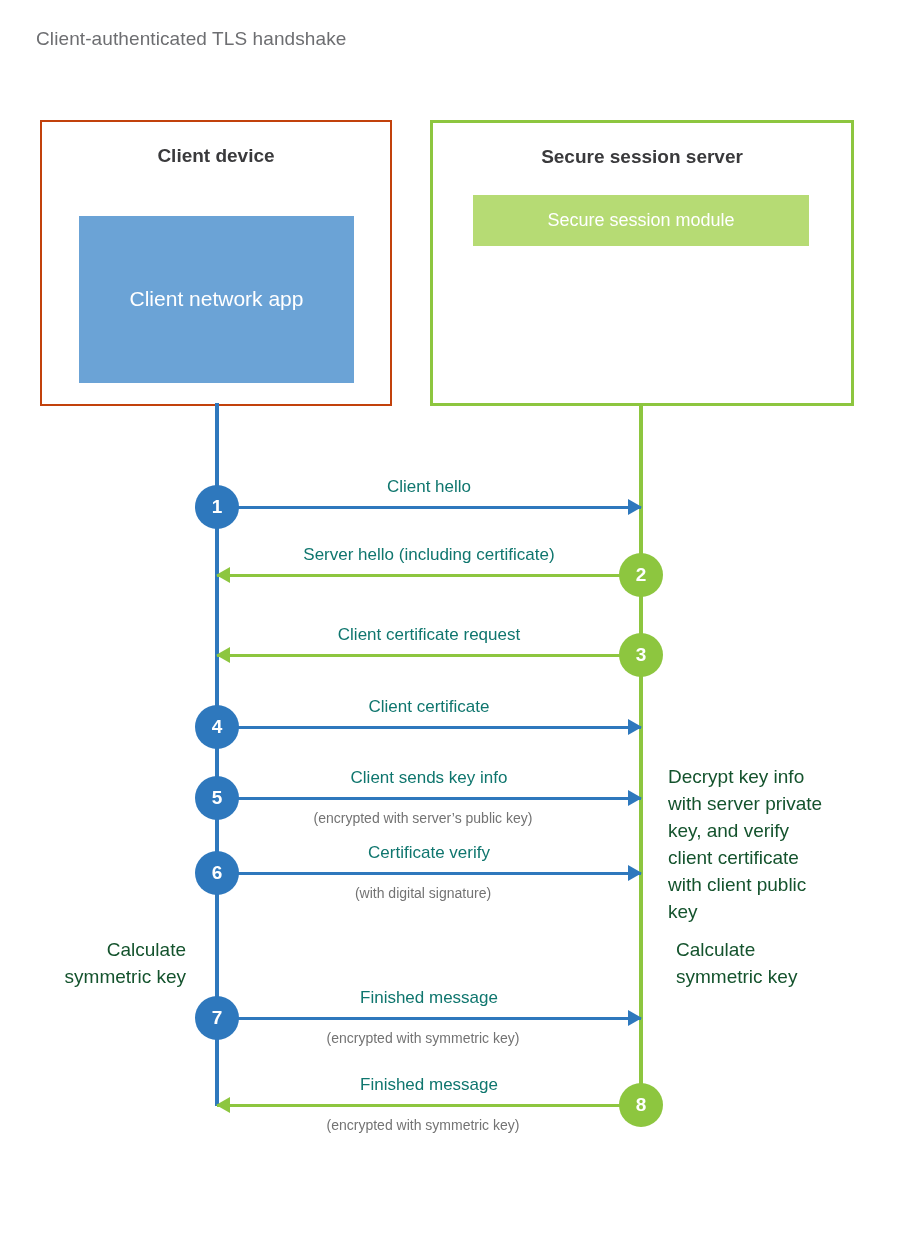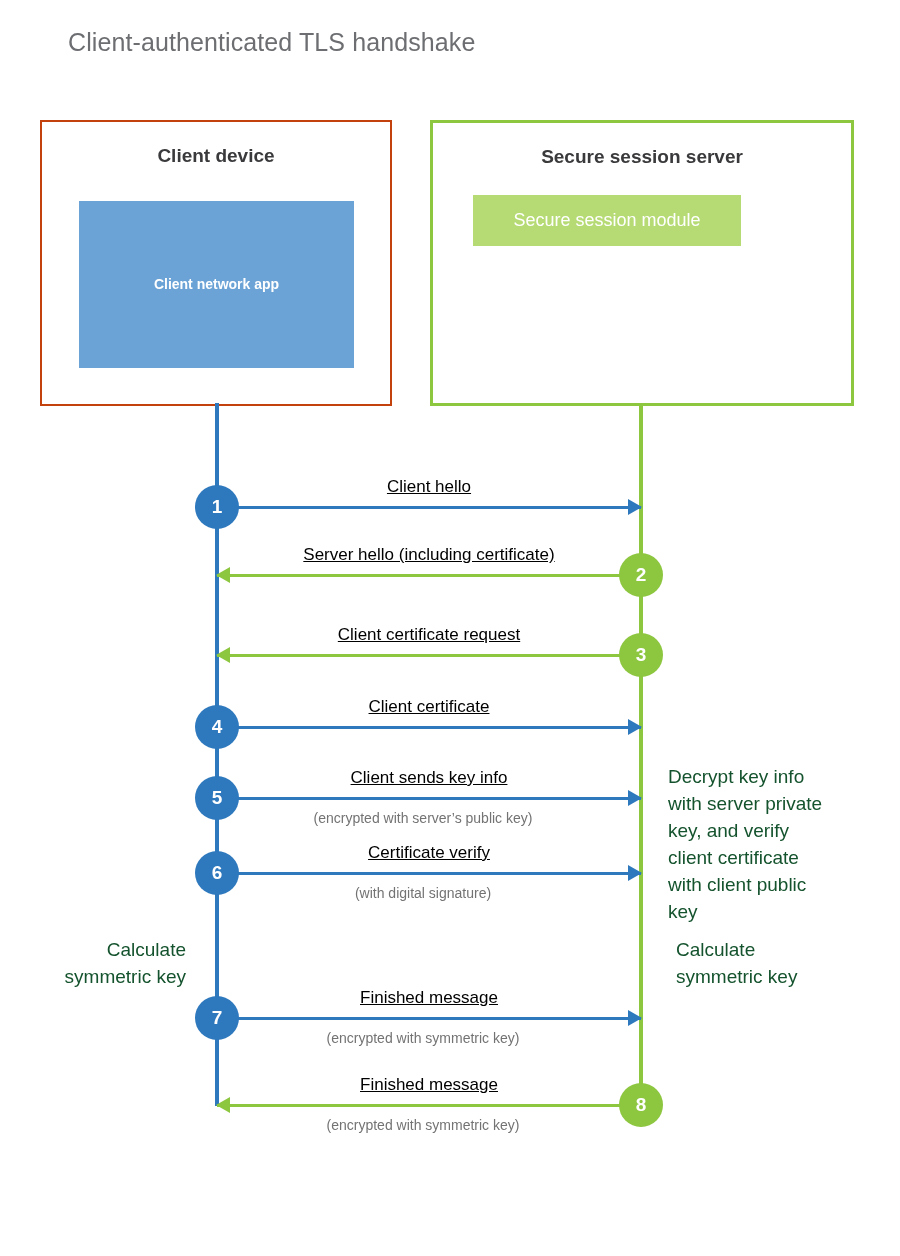--- a/index.html
+++ b/index.html
@@ -18,26 +18,25 @@
     height: 1256px;
     background: #ffffff;
     overflow: hidden;
   }
 
   
   .page-title {
     position: absolute;
     left: 36px;
     top: 28px;
-    font-size: 25px;
+    font-size: 19px;
     font-weight: 400;
     color: #6d6e71;
     letter-spacing: 0.1px;
     white-space: nowrap;
-    margin-left: 32px;
   }
 
   
   .entity-box {
     position: absolute;
     background: #ffffff;
     box-sizing: border-box;
   }
   .entity-box.client {
     left: 40px;
@@ -61,42 +60,41 @@
     text-align: center;
     font-size: 19px;
     font-weight: bold;
     color: #3a3a3c;
   }
 
   
   .client-app {
     position: absolute;
     left: 37px;
-    top: 79px;
+    top: 94px;
     width: 275px;
     height: 167px;
     background: #6ba3d6;
     display: flex;
     align-items: center;
     justify-content: center;
     text-align: center;
     color: #ffffff;
-    font-size: 14px;
+    font-size: 21px;
     line-height: 1.35;
     box-sizing: border-box;
     padding: 0 10px;
-    font-weight: bold;
   }
 
   
   .server-bars {
     position: absolute;
     left: 40px;
     top: 72px;
-    width: 268px;
+    width: 336px;
   }
   .server-bar {
     height: 51px;
     background: #b6db74;
     color: #ffffff;
     display: flex;
     align-items: center;
     justify-content: center;
     font-size: 18px;
     margin-bottom: 9px;
@@ -151,23 +149,22 @@
     border-right: 14px solid #8dc63f;
   }
 
   .msg .label {
     position: absolute;
     left: 0;
     right: 0;
     bottom: 10px;
     text-align: center;
     font-size: 17px;
-    color: #000000;
+    color: #0f766e;
     white-space: nowrap;
-    text-decoration: underline;
   }
   .msg .sublabel {
     position: absolute;
     left: 0;
     right: 12px;
     top: 12px;
     text-align: center;
     font-size: 14px;
     color: #737373;
     white-space: nowrap;

